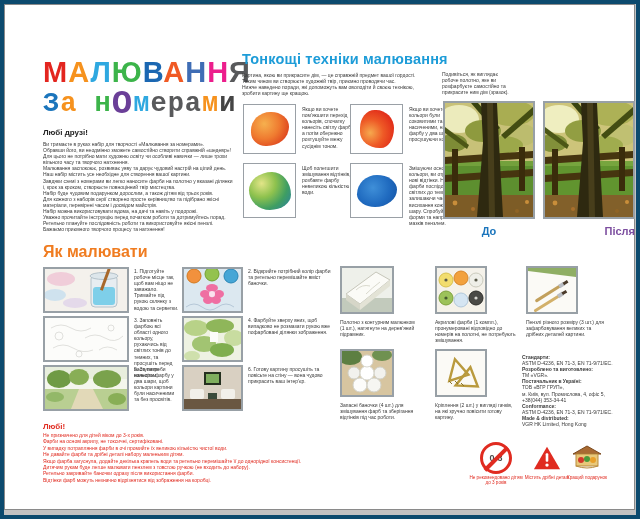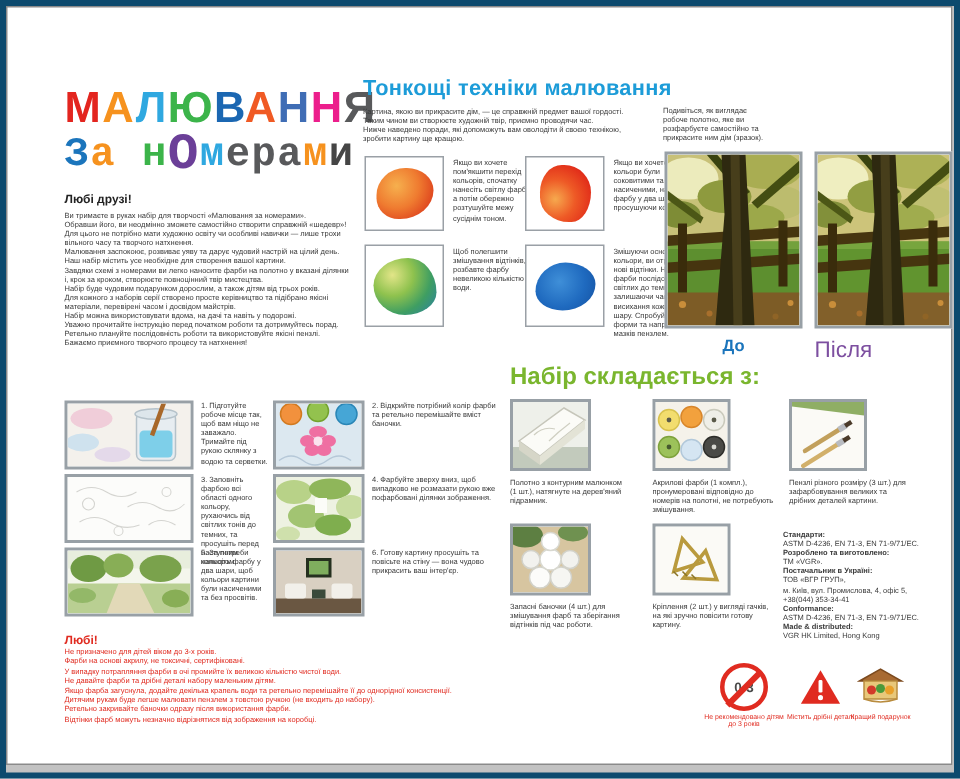--- a/index.html
+++ b/index.html
@@ -28,21 +28,21 @@
          background:radial-gradient(circle at 30% 60%, #f6a94e 0%, #ee5a26 40%, #e02818 80%);}
   .blob3{width:42px;height:38px;border-radius:55% 45% 50% 50%/48% 60% 40% 52%;
          background:radial-gradient(circle at 30% 30%, #e2e588 0%, #8fc24e 35%, #3f9e62 65%, #2a7fa8 100%);}
   .blob4{width:40px;height:32px;border-radius:50% 50% 55% 45%/60% 45% 55% 40%;
          background:radial-gradient(circle at 40% 40%, #3f8fd8 0%, #1f6abf 55%, #1450a0 100%);}
   .vgr{border:3px solid #e02b20;border-radius:50%;width:64px;height:28px;display:flex;
        align-items:center;justify-content:center;color:#e02b20;font-weight:bold;
        font-size:19px;letter-spacing:1px;background:#fff;}
   .vgr-reg{position:absolute;right:-4px;top:-3px;color:#e02b20;font-size:6px;font-weight:bold;}
   .lbl-before{color:#1b75bc;font-weight:bold;font-size:11px;text-align:center;}
-  .lbl-after{color:#7d4fa0;font-weight:normal;font-size:15px;text-align:left;}
+  .lbl-after{color:#7d4fa0;font-weight:bold;font-size:11px;text-align:right;}
   .warn-head{font-size:8px;font-weight:bold;color:#e02b20;}
   .age-icon{width:32px;height:32px;border:3px solid #e02b20;border-radius:50%;position:relative;
             display:flex;align-items:center;justify-content:center;font-size:9px;font-weight:bold;
             color:#4a4a4a;background:#fff;box-sizing:border-box;}
   .age-bar{position:absolute;left:-3px;top:12px;width:32px;height:3.5px;background:#e02b20;transform:rotate(-45deg);}
   .icon-cap{font-size:4.6px;line-height:5.4px;color:#e02b20;text-align:center;}
   .std-line{display:block;font-size:5px;line-height:6.1px;color:#3a3a3a;}
 </style>
 </head>
 <body>
@@ -155,20 +155,21 @@
           <path d="M0 72 L88 66 L88 73 L0 79 Z" fill="#46350f"></path>
         <rect x="7" y="46" width="6" height="46" fill="#3a2c0b"></rect>
           <rect x="74" y="44" width="6" height="44" fill="#3a2c0b"></rect>
         <path d="M36 0 L52 0 L54 40 L58 114 L32 114 L38 40 Z" fill="#2e2910"></path>
           <path d="M42 0 L48 0 L50 114 L44 114 Z" fill="#473e1b"></path>
       </svg>
     </div>
     <div class="abs lbl-before" style="left:438px;top:220px;width:92px;">До</div>
     <div class="abs lbl-after" style="left:538px;top:220px;width:92px;">Після</div>
 
+    <div class="abs h-orange" style="left:38px;top:238px;">Як малювати</div>
 
     <div class="abs ph" style="left:38px;top:262px;width:86px;height:46px;">
       <svg viewBox="0 0 82 42" preserveAspectRatio="none">
         <rect width="82" height="42" fill="#f4f1ec"></rect>
         <ellipse cx="16" cy="10" rx="14" ry="7" fill="#f0cdd9"></ellipse>
           <ellipse cx="10" cy="26" rx="11" ry="6" fill="#cfe2ee"></ellipse>
         <ellipse cx="30" cy="34" rx="12" ry="5" fill="#e4d9ea"></ellipse>
         <rect x="46" y="6" width="26" height="32" rx="4" fill="#e7edf1" stroke="#b5c2ca"></rect>
         <rect x="48" y="18" width="22" height="18" rx="3" fill="#7ecfe9"></rect>
         <ellipse cx="59" cy="7" rx="14" ry="3.5" fill="#dde6eb" stroke="#b5c2ca"></ellipse>
@@ -244,21 +245,20 @@
           <rect y="32" width="57" height="10" fill="#6a5742"></rect>
         <rect x="20" y="5" width="17" height="13" fill="#25301f"></rect>
           <rect x="22" y="7" width="13" height="9" fill="#7fae5e"></rect>
         <rect x="6" y="22" width="14" height="10" rx="2" fill="#f2f0ea"></rect>
           <rect x="37" y="22" width="14" height="10" rx="2" fill="#f2f0ea"></rect>
         <rect x="24" y="26" width="9" height="6" fill="#3a4a3a"></rect>
       </svg>
     </div>
     <div class="abs tiny" style="left:243px;top:361px;width:86px;">6. Готову картину просушіть та повісьте на стіну — вона чудово прикрасить ваш інтер'єр.</div>
 
-    <div class="abs h-green" style="left:335px;top:238px;">Набір складається з:</div>
 
     <div class="abs ph" style="left:335px;top:261px;width:54px;height:48px;">
       <svg viewBox="0 0 50 44" preserveAspectRatio="none">
         <rect width="50" height="44" fill="#eef0ea"></rect>
           <rect y="30" width="50" height="14" fill="#c2cabc"></rect>
         <path d="M4 26 L34 4 L48 12 L18 36 Z" fill="#fbfbf7" stroke="#c6c6ba"></path>
         <path d="M4 26 L18 36 L18 42 L4 32 Z" fill="#d6d6c8"></path>
           <path d="M18 36 L48 12 L48 18 L18 42 Z" fill="#e3e3d6"></path>
         <path d="M14 22 Q20 16 28 18 M24 26 Q30 20 38 14" stroke="#cfcfc2" fill="none" stroke-width="0.8"></path>
       </svg>

